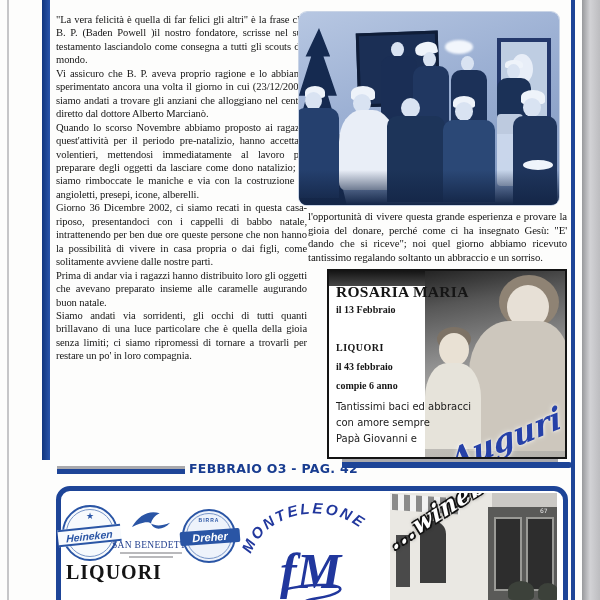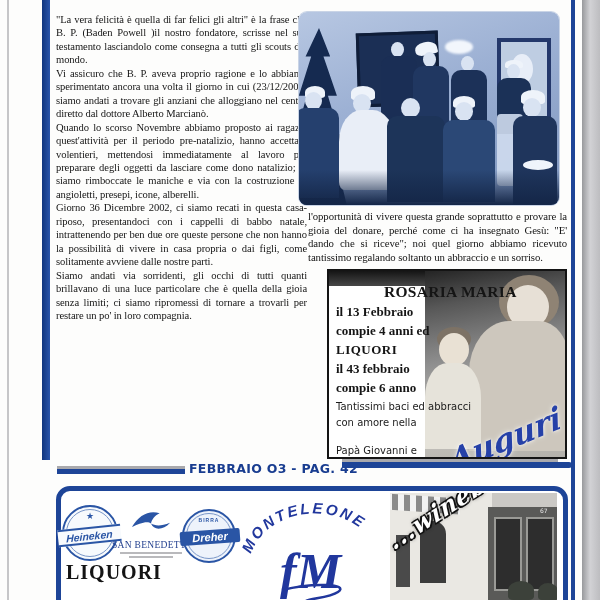--- a/index.html
+++ b/index.html
@@ -54,22 +54,22 @@
      box-sizing:border-box;background:#fff;overflow:hidden;}
   .bday-band{left:0;top:0;width:100%;height:15px;background:linear-gradient(#151515,#474747);}
   .bday-photo{right:0;top:0;width:140px;height:100%;overflow:hidden;
      background:linear-gradient(170deg,#242424 0%,#575757 18%,#8f8f8f 45%,#c7c5c0 75%,#b3b0aa 100%);}
   .kid-hair-girl{right:6px;top:4px;width:60px;height:54px;border-radius:50%;background:#8f8374;}
   .kid-face-girl{right:16px;top:14px;width:42px;height:44px;border-radius:50%;background:#e7e0d6;}
   .kid-body-girl{right:-4px;top:50px;width:100px;height:130px;border-radius:40% 30% 0 0;background:#cdc7bd;}
   .kid-hair-baby{left:12px;top:56px;width:34px;height:24px;border-radius:50%;background:#7d7265;}
   .kid-face-baby{left:14px;top:62px;width:30px;height:33px;border-radius:50%;background:#e9e1d4;}
   .kid-body-baby{left:0px;top:92px;width:56px;height:86px;border-radius:40% 40% 0 0;background:#e6e3da;}
-  .bday-title{left:7px;top:12px;font-weight:bold;font-size:15.5px;letter-spacing:.3px;z-index:3;margin-left:48px;}
-  .bday-line{left:7px;font-weight:bold;font-size:13px;z-index:3;white-space:nowrap;}
+  .bday-title{left:7px;top:12px;font-weight:bold;font-size:15.5px;letter-spacing:.3px;z-index:3;}
+  .bday-line{left:7px;font-weight:bold;font-size:10px;z-index:3;white-space:nowrap;}
   .bday-msg{left:7px;font-family:"DejaVu Sans",sans-serif;font-size:10px;font-weight:500;
      color:#1b1b1b;z-index:3;white-space:nowrap;}
   .bday-script{right:0px;bottom:0px;z-index:4;font-family:"DejaVu Serif",serif;font-style:italic;
      font-weight:bold;font-size:31px;color:#2641a8;transform:rotate(-22deg) skewX(-10deg);
      text-shadow:0 0 3px rgba(255,255,255,.85),0 0 6px rgba(255,255,255,.6);}
 
   
   .ads-frame{left:56px;top:486px;width:512px;height:132px;border:5px solid #1d4497;
      border-radius:14px;box-sizing:border-box;background:#fff;}
 
@@ -122,20 +122,21 @@
   <div class="abs scan-right-strip"></div>
 
   <div class="abs frame-left-bar"></div>
   <div class="abs page-right-line"></div>
 
   <div class="abs left-col">
     <p>"La vera felicità è quella di far felici gli altri" è la frase che B. P. (Baden Powell )il nostro fondatore, scrisse nel suo testamento lasciandolo come consegna a tutti gli scouts del mondo.</p>
     <p>Vi assicuro che B. P. aveva proprio ragione e lo abbiamo sperimentato ancora una volta il giorno in cui (23/12/2002) siamo andati a trovare gli anziani che alloggiano nel centro diretto dal dottore Alberto Marcianò.</p>
     <p>Quando lo scorso Novembre abbiamo proposto ai ragazzi quest'attività per il periodo pre-natalizio, hanno accettato volentieri, mettendosi immediatamente al lavoro per preparare degli oggetti da lasciare come dono natalizio; ci siamo rimboccate le maniche e via con la costruzione di angioletti, presepi, icone, alberelli.</p>
     <p>Giorno 36 Dicembre 2002, ci siamo recati in questa casa-riposo, presentandoci con i cappelli di babbo natale, intrattenendo per ben due ore queste persone che non hanno la possibilità di vivere in casa propria o dai figli, come solitamente avviene dalle nostre parti.</p>
+    <p>Prima di andar via i ragazzi hanno distribuito loro gli oggetti che avevano preparato insieme alle caramelle augurando buon natale.</p>
     <p>Siamo andati via sorridenti, gli occhi di tutti quanti brillavano di una luce particolare che è quella della gioia senza limiti; ci siamo ripromessi di tornare a trovarli per restare un po' in loro compagnia.</p>
 
   </div>
 
   <div class="abs group-photo">
     <div class="abs gp-tree"></div>
     <div class="abs gp-frame1"></div>
     <div class="abs gp-frame2">
       <div class="abs gp-face-art"></div>
     </div>
@@ -165,42 +166,41 @@
     <div class="abs gp-body" style="left:144px;top:108px;width:52px;height:82px;background:#2b4876;"></div>
     <div class="abs gp-chair"></div>
     <div class="abs gp-hair" style="left:222px;top:78px;width:24px;height:14px;"></div>
     <div class="abs gp-face" style="left:224px;top:86px;width:18px;height:19px;"></div>
     <div class="abs gp-body" style="left:214px;top:104px;width:44px;height:88px;background:#1f355c;"></div>
     <div class="abs gp-plate"></div>
     <div class="abs gp-shadow"></div>
   </div>
 
   <div class="abs right-col">
-    <p>l'opportunità di vivere questa grande soprattutto e provare la gioia del donare, perché come ci ha insegnato Gesù: "E' dando che si riceve"; noi quel giorno abbiamo ricevuto tantissimo regalando soltanto un abbraccio e un sorriso.</p>
+    <p>l'opportunità di vivere questa grande esperienza e provare la gioia del donare, perché come ci ha insegnato Gesù: "E' dando che si riceve"; noi quel giorno abbiamo ricevuto tantissimo regalando soltanto un abbraccio e un sorriso.</p>
   </div>
 
   <div class="abs bday-box">
     <div class="abs bday-band"></div>
     <div class="abs bday-photo">
       <div class="abs kid-hair-girl"></div>
       <div class="abs kid-face-girl"></div>
       <div class="abs kid-body-girl"></div>
       <div class="abs kid-hair-baby"></div>
       <div class="abs kid-face-baby"></div>
       <div class="abs kid-body-baby"></div>
     </div>
     <div class="abs bday-title">ROSARIA MARIA</div>
     <div class="abs bday-line" style="top:33px;">il 13 Febbraio</div>
-    <div class="abs bday-line" style="top:52px;">compie 4 anni ed</div>
     <div class="abs bday-line" style="top:71px;letter-spacing:.5px;">LIQUORI</div>
     <div class="abs bday-line" style="top:90px;">il 43 febbraio</div>
     <div class="abs bday-line" style="top:109px;">compie 6 anno</div>
     <div class="abs bday-msg" style="top:130px;">Tantissimi baci ed abbracci</div>
-    <div class="abs bday-msg" style="top:146px;">con amore nella</div>
-    <div class="abs bday-msg" style="top:174px;">Papà Giovanni e</div>
+    <div class="abs bday-msg" style="top:146px;">con amore sempre</div>
+    <div class="abs bday-msg" style="top:162px;">Papà Giovanni e</div>
     <div class="abs bday-msg" style="top:195px;">Mamma Epifania</div>
     <div class="abs bday-script">Auguri</div>
   </div>
 
   <div class="abs bar-gray" style="left:57px;top:466px;width:128px;height:3px;"></div>
   <div class="abs bar-blue" style="left:57px;top:469px;width:128px;height:5px;"></div>
   <div class="abs footer-label">FEBBRAIO O3 - PAG. 42</div>
   <div class="abs bar-gray" style="left:342px;top:459px;width:216px;height:3px;"></div>
   <div class="abs bar-blue" style="left:342px;top:462px;width:230px;height:6px;border-radius:0 4px 4px 0;"></div>
 

